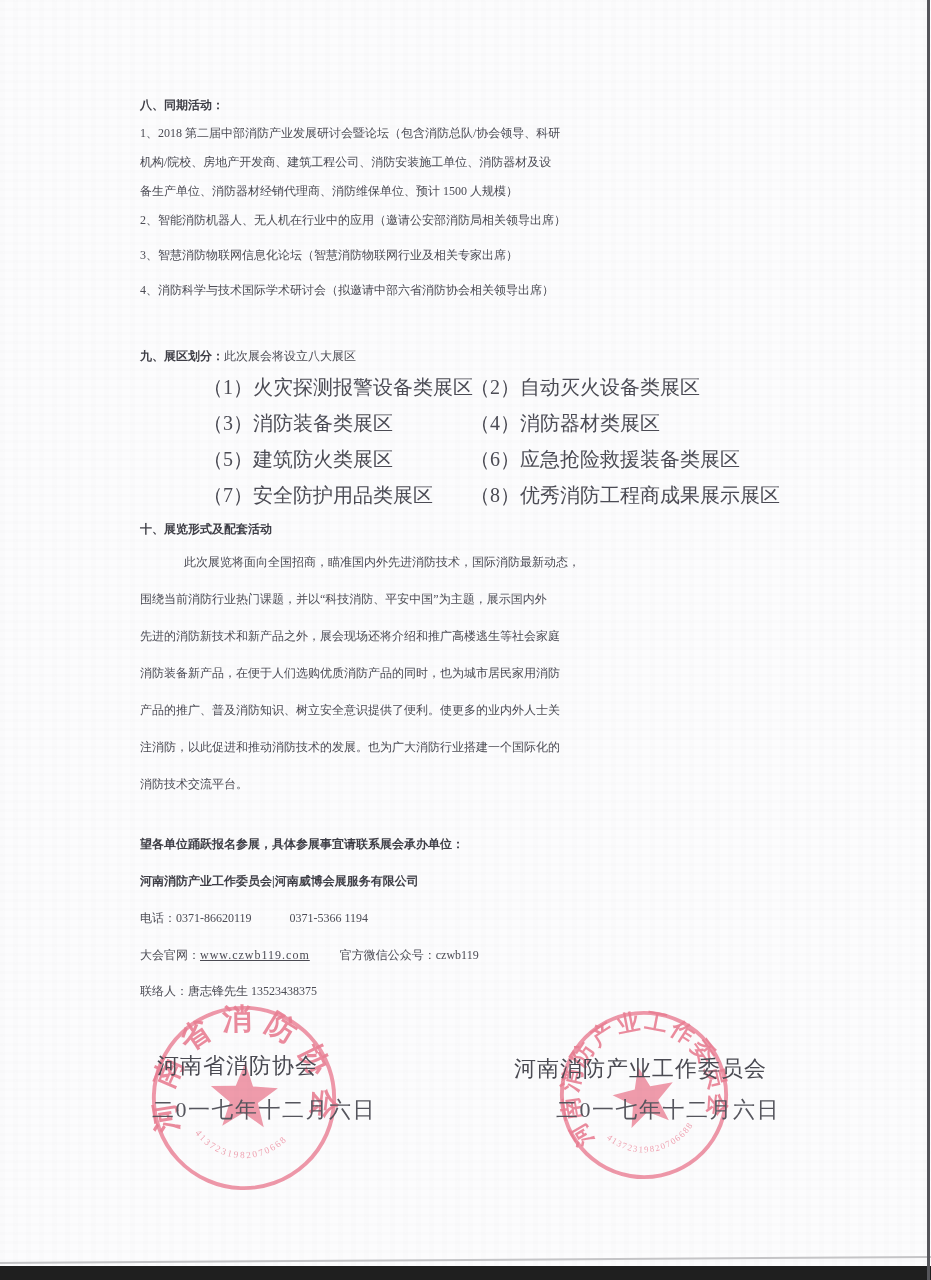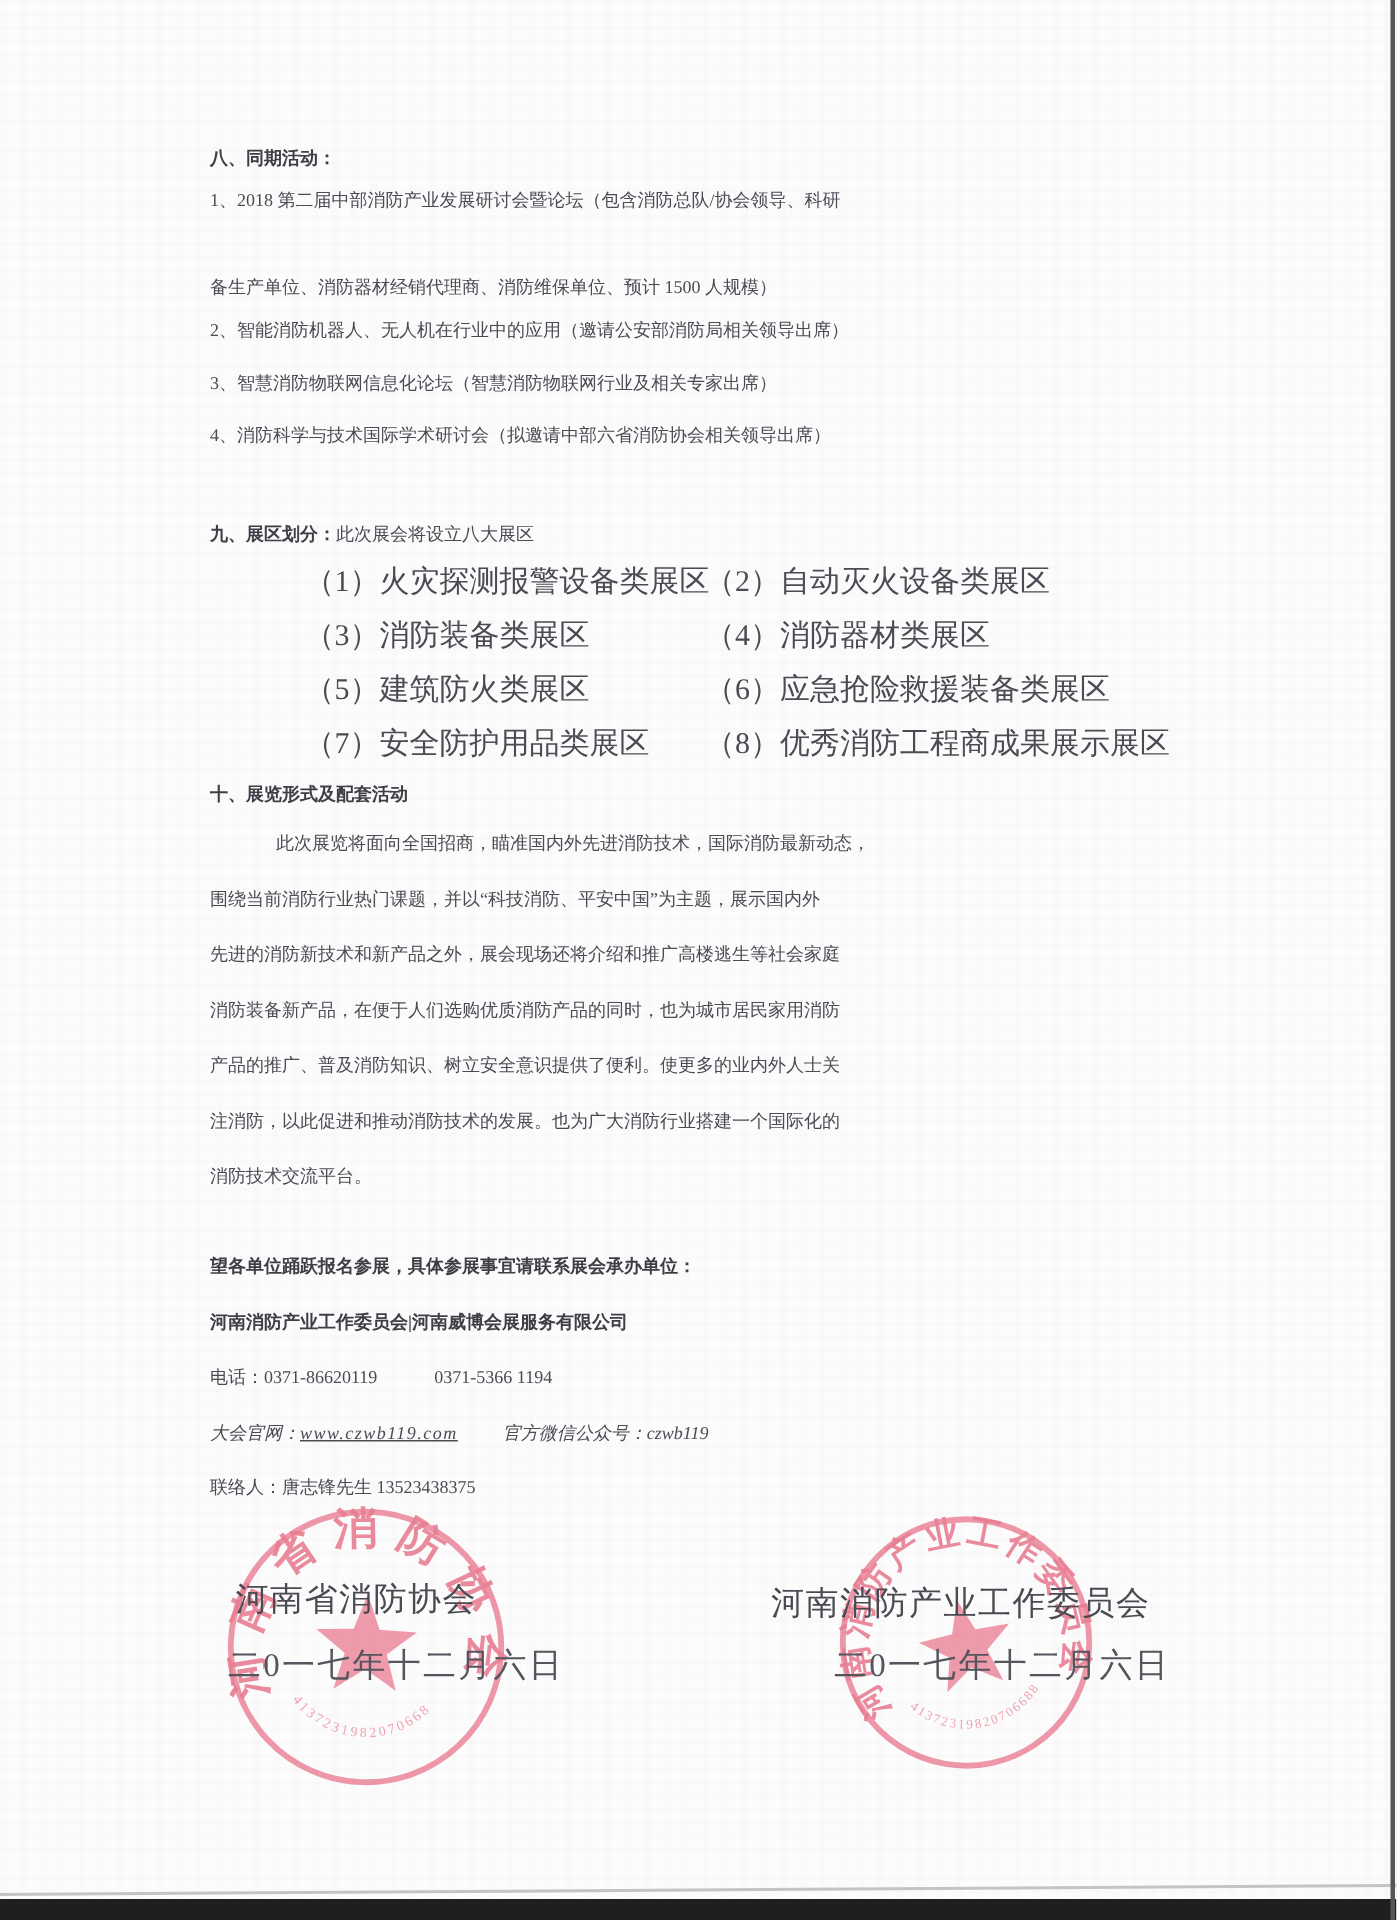--- a/index.html
+++ b/index.html
@@ -27,20 +27,21 @@
   .z-col .zl{height:36px;font-size:20px;white-space:nowrap;}
   .para-indent{padding-left:44px;}
 </style>
 </head>
 <body>
 
 <div class="page">
 
   <div class="ln b" style="left:140px;top:92px;">八、同期活动：</div>
   <div class="ln" style="left:140px;top:120px;">1、2018 第二届中部消防产业发展研讨会暨论坛（包含消防总队/协会领导、科研</div>
+  <div class="ln" style="left:140px;top:149px;">机构/院校、房地产开发商、建筑工程公司、消防安装施工单位、消防器材及设</div>
   <div class="ln" style="left:140px;top:178px;">备生产单位、消防器材经销代理商、消防维保单位、预计 1500 人规模）</div>
   <div class="ln" style="left:140px;top:207px;">2、智能消防机器人、无人机在行业中的应用（邀请公安部消防局相关领导出席）</div>
   <div class="ln" style="left:140px;top:242px;">3、智慧消防物联网信息化论坛（智慧消防物联网行业及相关专家出席）</div>
   <div class="ln" style="left:140px;top:277px;">4、消防科学与技术国际学术研讨会（拟邀请中部六省消防协会相关领导出席）</div>
 
   <div class="ln" style="left:140px;top:343px;">
     <span class="b">九、展区划分：</span><span>此次展会将设立八大展区</span>
   </div>
   <div class="z-col" style="left:203px;top:374px;">
     <div class="zl">（1）火灾探测报警设备类展区</div>
@@ -62,21 +63,21 @@
   <div class="ln" style="left:140px;top:660px;">消防装备新产品，在便于人们选购优质消防产品的同时，也为城市居民家用消防</div>
   <div class="ln" style="left:140px;top:697px;">产品的推广、普及消防知识、树立安全意识提供了便利。使更多的业内外人士关</div>
   <div class="ln" style="left:140px;top:734px;text-align:right;">注消防，以此促进和推动消防技术的发展。也为广大消防行业搭建一个国际化的</div>
   <div class="ln" style="left:140px;top:771px;">消防技术交流平台。</div>
 
   <div class="ln b" style="left:140px;top:831px;">望各单位踊跃报名参展，具体参展事宜请联系展会承办单位：</div>
   <div class="ln b" style="left:140px;top:868px;">河南消防产业工作委员会|河南威博会展服务有限公司</div>
   <div class="ln" style="left:140px;top:905px;">
     <span>电话：</span><span>0371-86620119</span><span class="gap38"></span><span>0371-5366 1194</span>
   </div>
-  <div class="ln" style="left:140px;top:942px;font-style:italic;">
+  <div class="ln" style="left:140px;top:942px;">
     <span>大会官网：</span><span class="u">www.czwb119.com</span><span class="gap30"></span><span>官方微信公众号：</span><span>czwb119</span>
   </div>
   <div class="ln" style="left:140px;top:978px;">联络人：唐志锋先生 13523438375</div>
 
   <svg class="seal" style="left:146px;top:1000px;transform:rotate(2deg);" width="196" height="196" viewBox="-100 -100 200 200">
     <defs>
       <path id="arcL" d="M -62 38 A 72 72 0 1 1 62 38" fill="none"></path>
       <path id="arcLb" d="M -50 36 A 62 62 0 0 0 50 36" fill="none"></path>
     </defs>
     <circle cx="0" cy="0" r="92" fill="none" stroke="#ee8095" stroke-width="4" opacity="0.85"></circle>

